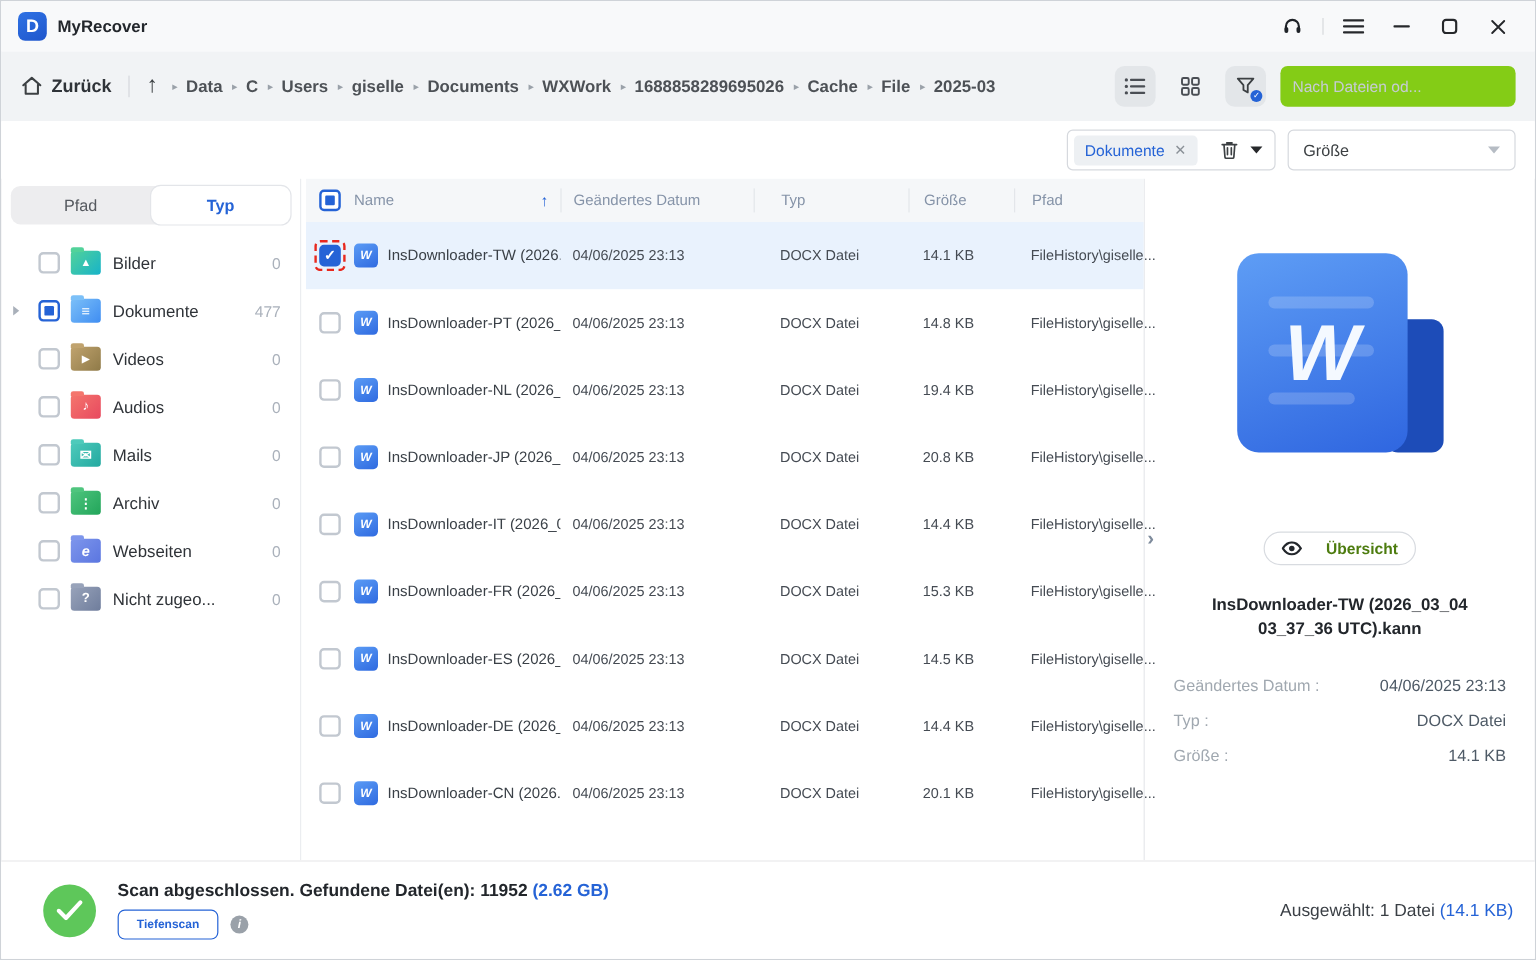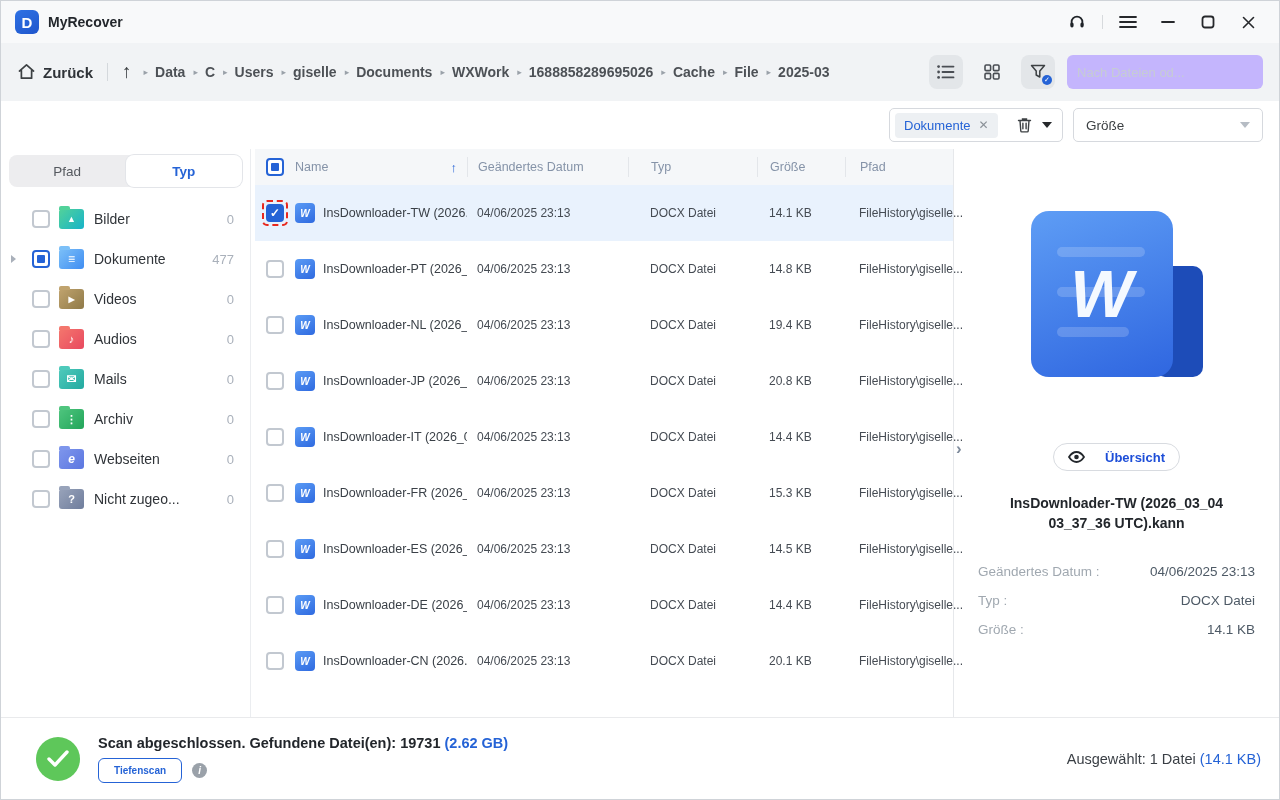--- a/index.html
+++ b/index.html
@@ -23,21 +23,21 @@
   .nav-sep { width:1px; height:18px; background:#d4d8dc; margin:0 14px; }
   .up-arrow { font-size:19px; color:#3c4043; font-weight:bold; margin-right:12px; }
   .crumbs { display:flex; align-items:center; gap:4px; white-space:nowrap; }
   .crumb-group { display:flex; align-items:center; gap:7px; margin-right:4px; }
   .crumb-sep { color:#9aa1a9; font-size:9px; }
   .crumb { font-size:14px; font-weight:bold; color:#4d5156; cursor:default; }
   .nav-right { display:flex; align-items:center; gap:12px; }
   .view-btn { width:34px; height:34px; border-radius:8px; display:flex; align-items:center; justify-content:center; position:relative; }
   .view-btn.active { background:#e3e6e9; }
   .badge { position:absolute; right:3px; bottom:4px; width:10px; height:10px; border-radius:50%; background:#2563d6; color:#fff; font-size:7px; display:flex; align-items:center; justify-content:center; }
-  .search-box { width:196px; height:34px; background:#c4b5fd; border-radius:6px; display:flex; align-items:center; padding:0 10px; gap:8px; }
+  .search-box { width:196px; height:34px; background:#84cc16; border-radius:6px; display:flex; align-items:center; padding:0 10px; gap:8px; }
   .search-box input { flex:1; border:none; outline:none; background:transparent; font-size:13px; color:#555; font-family:"Liberation Sans",sans-serif; }
   .search-box input::placeholder { color:#c6ccd4; }
 
   
   .filterbar { height:48px; background:#fff; display:flex; align-items:center; justify-content:flex-end; gap:10px; padding:0 16px; flex:0 0 auto; }
   .filter-group { height:34px; min-width:174px; border:1px solid #d6d9de; border-radius:5px; display:flex; align-items:center; padding:0 10px 0 5px; gap:10px; }
   .chip { height:25px; background:#edf0f3; border-radius:4px; display:flex; align-items:center; gap:8px; padding:0 9px; }
   .chip-label { font-size:13px; color:#2563d6; }
   .chip-x { font-size:12px; color:#8a9097; cursor:default; }
   .caret-black { width:0; height:0; border-left:5px solid transparent; border-right:5px solid transparent; border-top:6px solid #26282b; }
@@ -111,21 +111,21 @@
   .t-header .hcell.c-path { padding-left:14px; }
 
   
   .preview { width:325px; flex:0 0 auto; position:relative; padding:62px 24px 0 24px; display:flex; flex-direction:column; align-items:center; }
   .collapse-chevron { position:absolute; left:2px; top:290px; color:#7e8b9c; font-size:17px; font-weight:bold; }
   .bigdoc { position:relative; width:172px; height:166px; margin-bottom:66px; }
   .bigdoc-fold { position:absolute; right:0; top:55px; width:48px; height:111px; background:#1d4cb8; border-radius:10px; }
   .bigdoc-body { position:absolute; left:0; top:0; width:142px; height:166px; border-radius:18px; background:linear-gradient(160deg,#5e9df5,#2f66e0); display:flex; align-items:center; justify-content:center; overflow:hidden; }
   .bigdoc-line { position:absolute; left:26px; height:10px; border-radius:5px; background:rgba(255,255,255,0.18); }
   .bigdoc-w { font-size:66px; font-weight:bold; font-style:italic; color:#f4f9ff; position:relative; }
-  .overview-btn { height:28px; padding:0 14px; background:#fff; border:1px solid #d8dbe0; border-radius:14px; display:flex; align-items:center; gap:20px; font-size:13px; font-weight:bold; color:#1d4ed8; margin-bottom:22px; }
+  .overview-btn { height:28px; padding:0 14px; background:#fff; border:1px solid #d8dbe0; border-radius:14px; display:flex; align-items:center; gap:20px; font-size:13px; font-weight:bold; color:#4d7c0f; margin-bottom:22px; }
   .pv-filename { font-size:14px; font-weight:bold; color:#22262b; text-align:center; line-height:1.45; margin-bottom:16px; }
   .pv-details { width:100%; }
   .pv-row { display:flex; justify-content:space-between; align-items:center; margin-top:14px; }
   .pv-label { font-size:13.5px; color:#a0a8b0; }
   .pv-value { font-size:13.5px; color:#4e5a66; }
 
   
   .footer { height:82px; border-top:1px solid #e9eaec; display:flex; align-items:center; justify-content:space-between; padding:0 18px 0 35px; flex:0 0 auto; background:#fff; }
   .f-left { display:flex; align-items:center; gap:18px; }
   .f-check { width:44px; height:44px; border-radius:50%; background:#5ec75a; display:flex; align-items:center; justify-content:center; flex:0 0 auto; }
@@ -576,21 +576,21 @@
 
   <footer class="footer">
     <div class="f-left">
       <div class="f-check">
         <svg width="22" height="17" viewBox="0 0 22 17">
             <path d="M2 9l6 6L20 2" fill="none" stroke="#fff" stroke-width="3.4" stroke-linecap="round" stroke-linejoin="round"></path>
           </svg>
       </div>
       <div class="f-lines">
         <div class="f-line1">
-          <span>Scan abgeschlossen. Gefundene Datei(en): 19731</span>
+          <span>Scan abgeschlossen. Gefundene Datei(en): 11952</span>
           <span class="blue">(2.62 GB)</span>
         </div>
         <div class="f-line2">
           <button class="deepscan-btn">Tiefenscan</button>
           <span class="info-ico">i</span>
         </div>
       </div>
     </div>
     <div class="f-right">
       <div class="f-selected">

